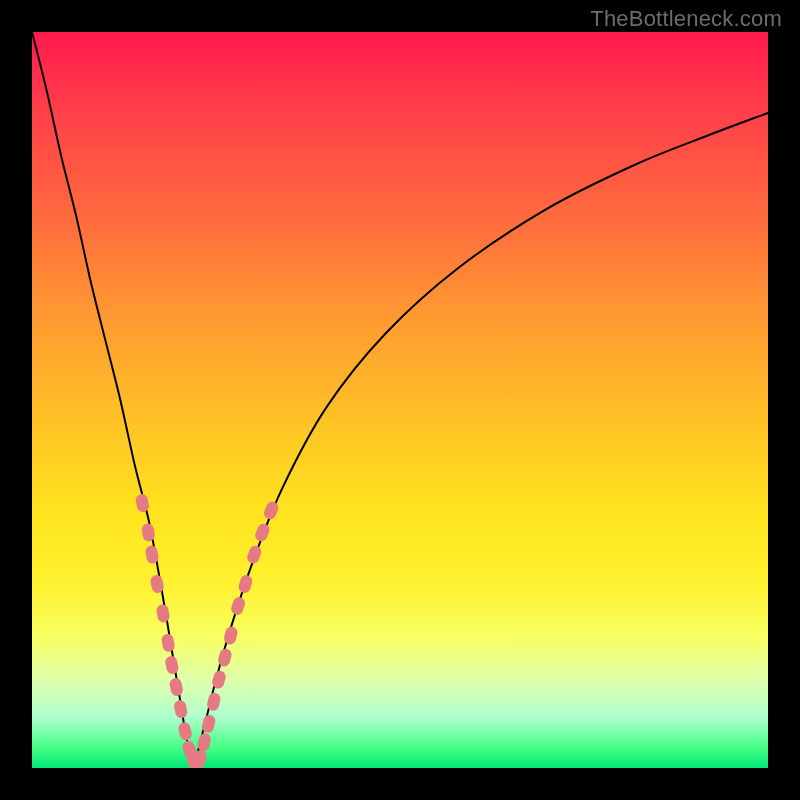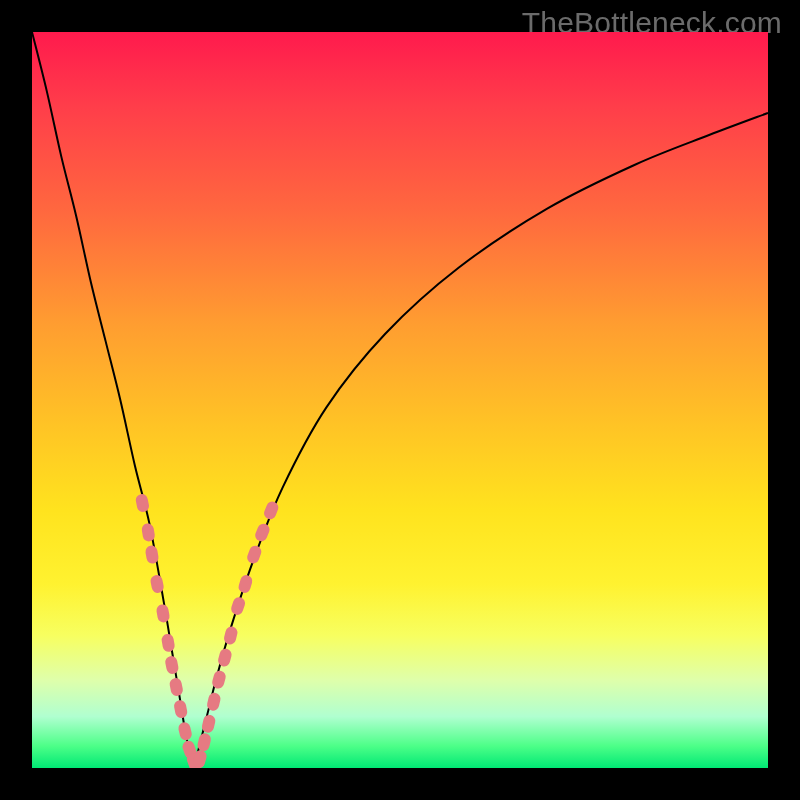--- a/index.html
+++ b/index.html
@@ -39,21 +39,21 @@
       #b0ffd0 93%,
       #4dff88 97%,
       #00e874 100%
     );
   }
   .watermark {
     position: absolute;
     top: 6px;
     right: 18px;
     color: #6b6b6b;
-    font-size: 30px;
+    font-size: 22px;
     letter-spacing: 0.2px;
     font-weight: 500;
     user-select: none;
   }
   svg.curves {
     position: absolute;
     left: 0;
     top: 0;
     width: 736px;
     height: 736px;

